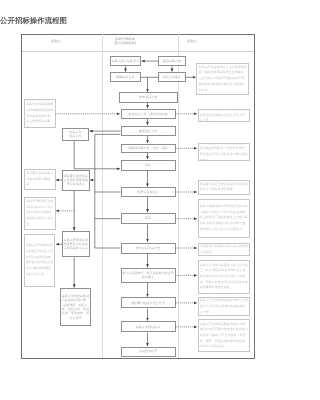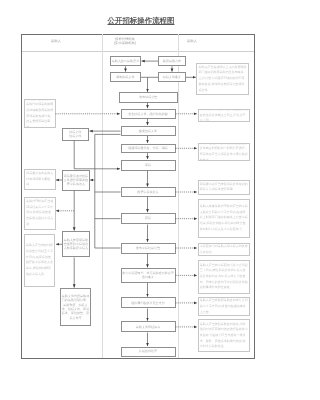--- a/index.html
+++ b/index.html
@@ -1,20 +1,20 @@
 <!DOCTYPE html>
 <html><head>
 <meta charset="utf-8">
 <title>公开招标操作流程图</title>
 <style>
   html,body{margin:0;padding:0;background:#fff;}
   body{width:282px;height:400px;font-family:"Liberation Sans",sans-serif;overflow:hidden;}
   #stage{position:relative;width:282px;height:400px;background:#fff;}
-  .title{position:absolute;left:0;top:16px;width:282px;text-align:center;
-         font-size:7.4px;font-weight:700;color:#575757;letter-spacing:.05px;text-decoration:underline;}
+  .title{position:absolute;left:0;top:16px;width:282px;
+         font-size:7.4px;font-weight:700;color:#575757;letter-spacing:.05px;}
   .frame{position:absolute;left:21px;top:33.5px;width:234px;height:325px;
          border:1.2px solid #6f6f6f;box-sizing:border-box;}
   .hdrline{position:absolute;left:21.6px;top:51px;width:232.8px;height:0;
            border-top:0.6px solid #cfcfcf;}
   .vdiv{position:absolute;width:0;border-left:0.6px solid #dcdcdc;}
   .lanelbl{position:absolute;text-align:center;font-size:3.3px;color:#9e9e9e;line-height:1.4;}
   .node,.note{position:absolute;box-sizing:border-box;display:flex;align-items:center;
         justify-content:center;text-align:center;overflow:hidden;background:#fff;}
   .node{border:0.62px solid #8f8f8f;}
   .note{border:0.55px solid #c6c6c6;}

